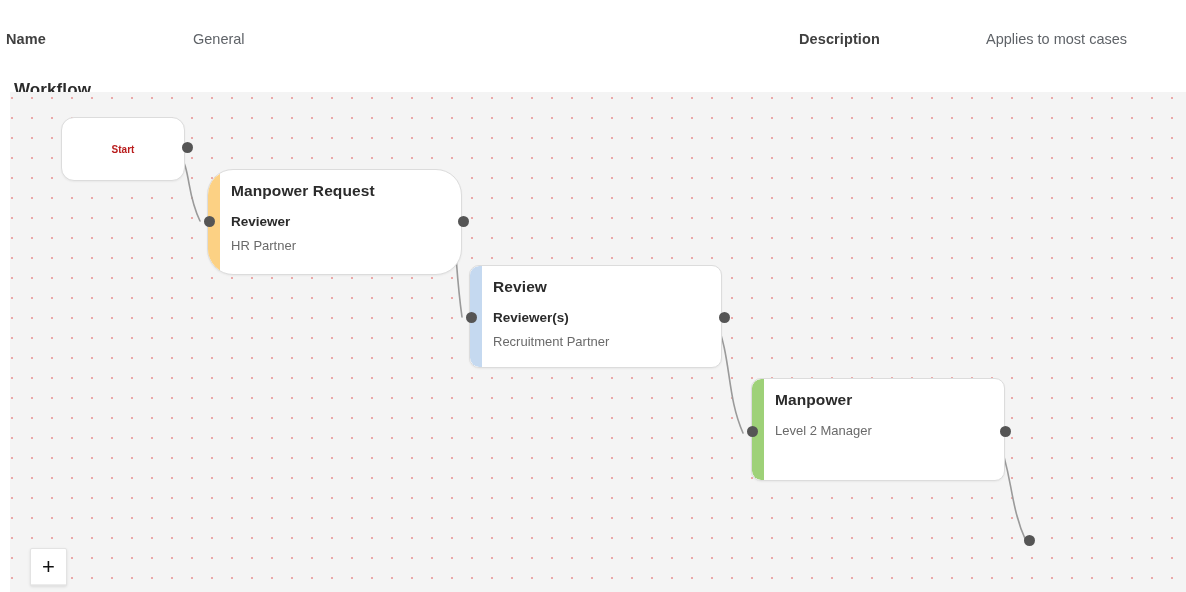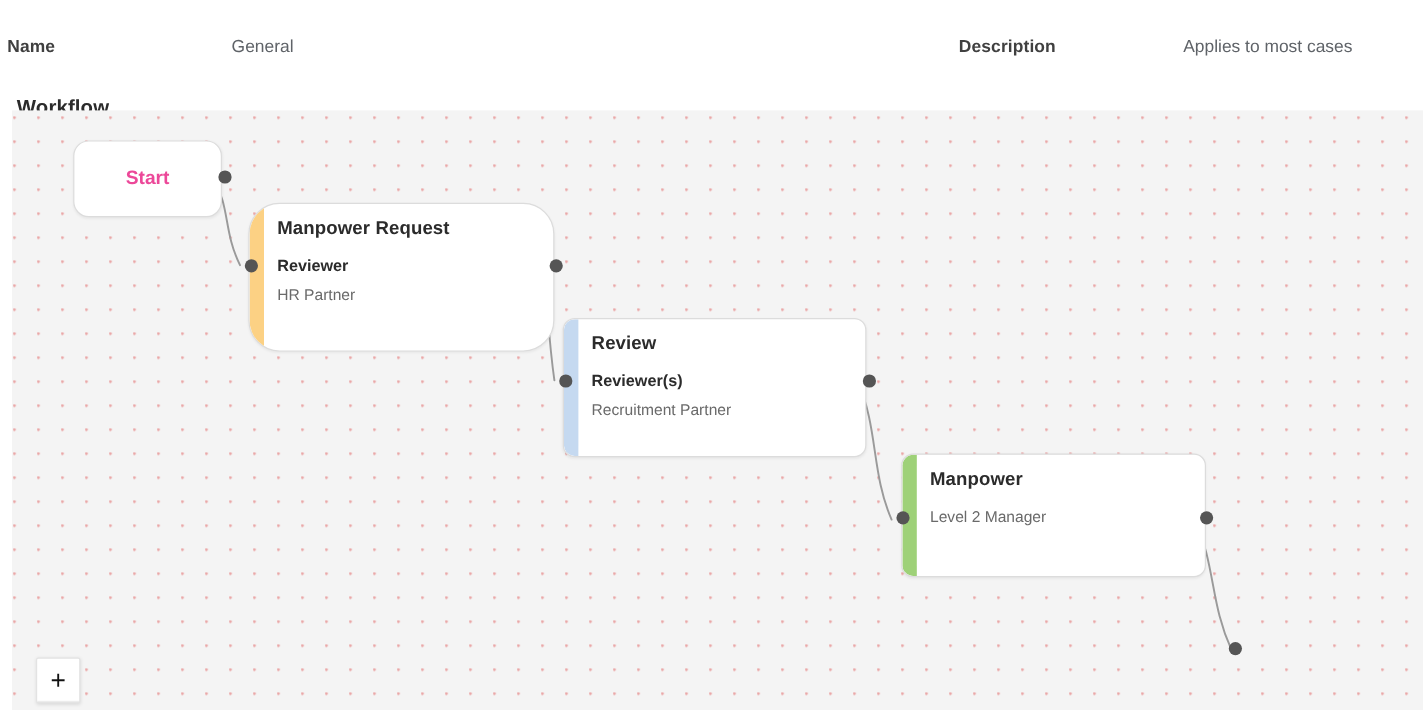--- a/index.html
+++ b/index.html
@@ -85,23 +85,23 @@
     border-radius: 12px;
     box-shadow: 0 1px 2px rgba(0,0,0,0.05);
   }
   .node.terminal {
     display: flex;
     align-items: center;
     justify-content: center;
     border-radius: 13px;
   }
   .terminal-label {
-    font-size: 16px;
-    font-weight: bold;
-    color: #ec4899;
+    font-size: 10px;
+    font-weight: bold;
+    color: #b91c1c;
   }
 
   .node.task {
     border-radius: 10px;
     overflow: hidden;
   }
   .accent-bar {
     position: absolute;
     left: 0; top: 0;
     width: 12px;
@@ -200,32 +200,32 @@
     <path d="M 705 226 C 722 266, 716 302, 733 341" fill="none" stroke="#9a9a9a" stroke-width="1.6" stroke-linecap="round"></path>
 
     <path d="M 986 340 C 1003 382, 999 412, 1016 449" fill="none" stroke="#9a9a9a" stroke-width="1.6" stroke-linecap="round"></path>
   </svg>
 
   <div class="node terminal" id="node-start" style="left:51px; top:25px; width:124px; height:64px;">
     <span class="terminal-label">Start</span>
   </div>
   <div class="port" style="left:172px; top:50px;"></div>
 
-  <div class="node task" id="node-manpower" style="left:197px; top:77px; width:255px; height:124px;border-radius:26px;">
+  <div class="node task" id="node-manpower" style="left:197px; top:77px; width:255px; height:106px;border-radius:26px;">
     <div class="accent-bar" style="background:#fcd184;"></div>
     <div class="node-body">
       <div class="node-title">Manpower Request</div>
       <div class="node-field-label">Reviewer</div>
       <div class="node-field-value">HR Partner</div>
     </div>
   </div>
   <div class="port" style="left:194px; top:124px;"></div>
   <div class="port" style="left:448px; top:124px;"></div>
 
-  <div class="node task" id="node-review" style="left:459px; top:173px; width:253px; height:116px;">
+  <div class="node task" id="node-review" style="left:459px; top:173px; width:253px; height:103px;">
     <div class="accent-bar" style="background:#c5d9f0;"></div>
     <div class="node-body">
       <div class="node-title">Review</div>
       <div class="node-field-label">Reviewer(s)</div>
       <div class="node-field-value">Recruitment Partner</div>
     </div>
   </div>
   <div class="port" style="left:456px; top:220px;"></div>
   <div class="port" style="left:709px; top:220px;"></div>
 

